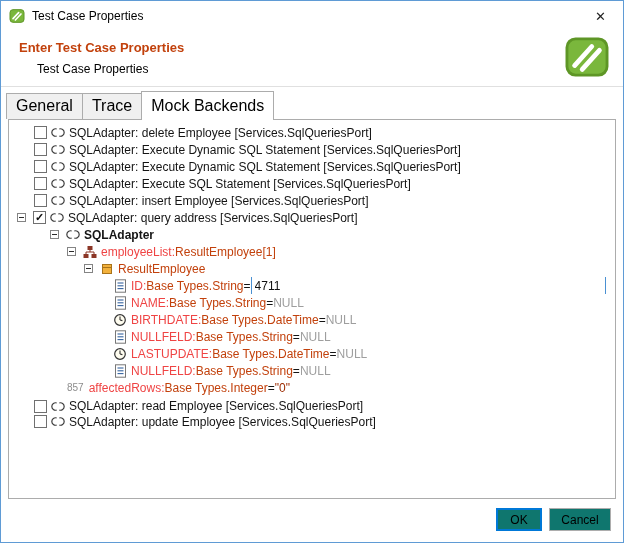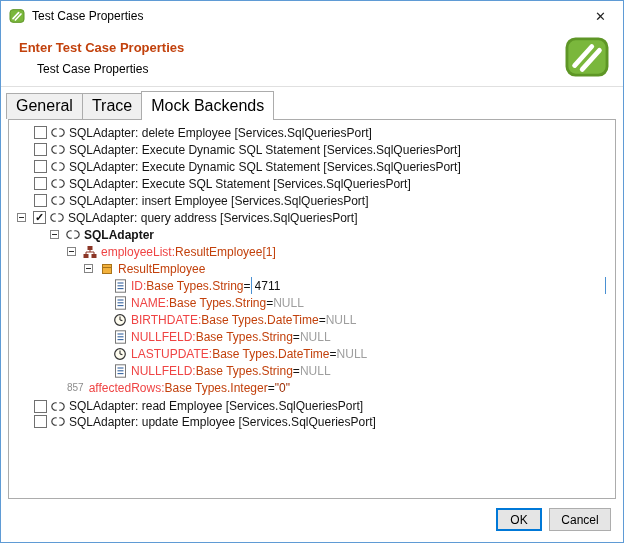--- a/index.html
+++ b/index.html
@@ -46,21 +46,21 @@
   .seg-default { color: #141414; }
   .seg-green  { color: #ef4444; }
   .seg-orange { color: #c2410c; }
   .seg-gray   { color: #9e9e9e; }
   .seg-darkred{ color: #9c2b00; }
   .value-input { flex: 1; margin-right: 5px; height: 24px; border: 1px solid #4a90d2;
                  font-size: 12px; padding: 0 3px; font-family: "Liberation Sans", sans-serif; color: #111; }
   
   .btnbar { flex: none; display: flex; justify-content: flex-end; align-items: center;
             gap: 7px; padding: 9px 12px 11px 0; }
-  .btn { min-width: 48px; height: 23px; font-size: 12px; background: #e5e5e5; border: 1px solid #adadad;
+  .btn { min-width: 48px; height: 23px; font-size: 12px; background: #0f766e; border: 1px solid #adadad;
          font-family: "Liberation Sans", sans-serif; color: #000; padding: 0 10px; }
   .btn-ok { border: 1px solid #0078d7; box-shadow: inset 0 0 0 1px #0078d7; min-width: 46px; }
   .btn-cancel { min-width: 62px; }
 </style>
 </head>
 <body>
 
 <div class="dialog">
 
   <div class="titlebar">

